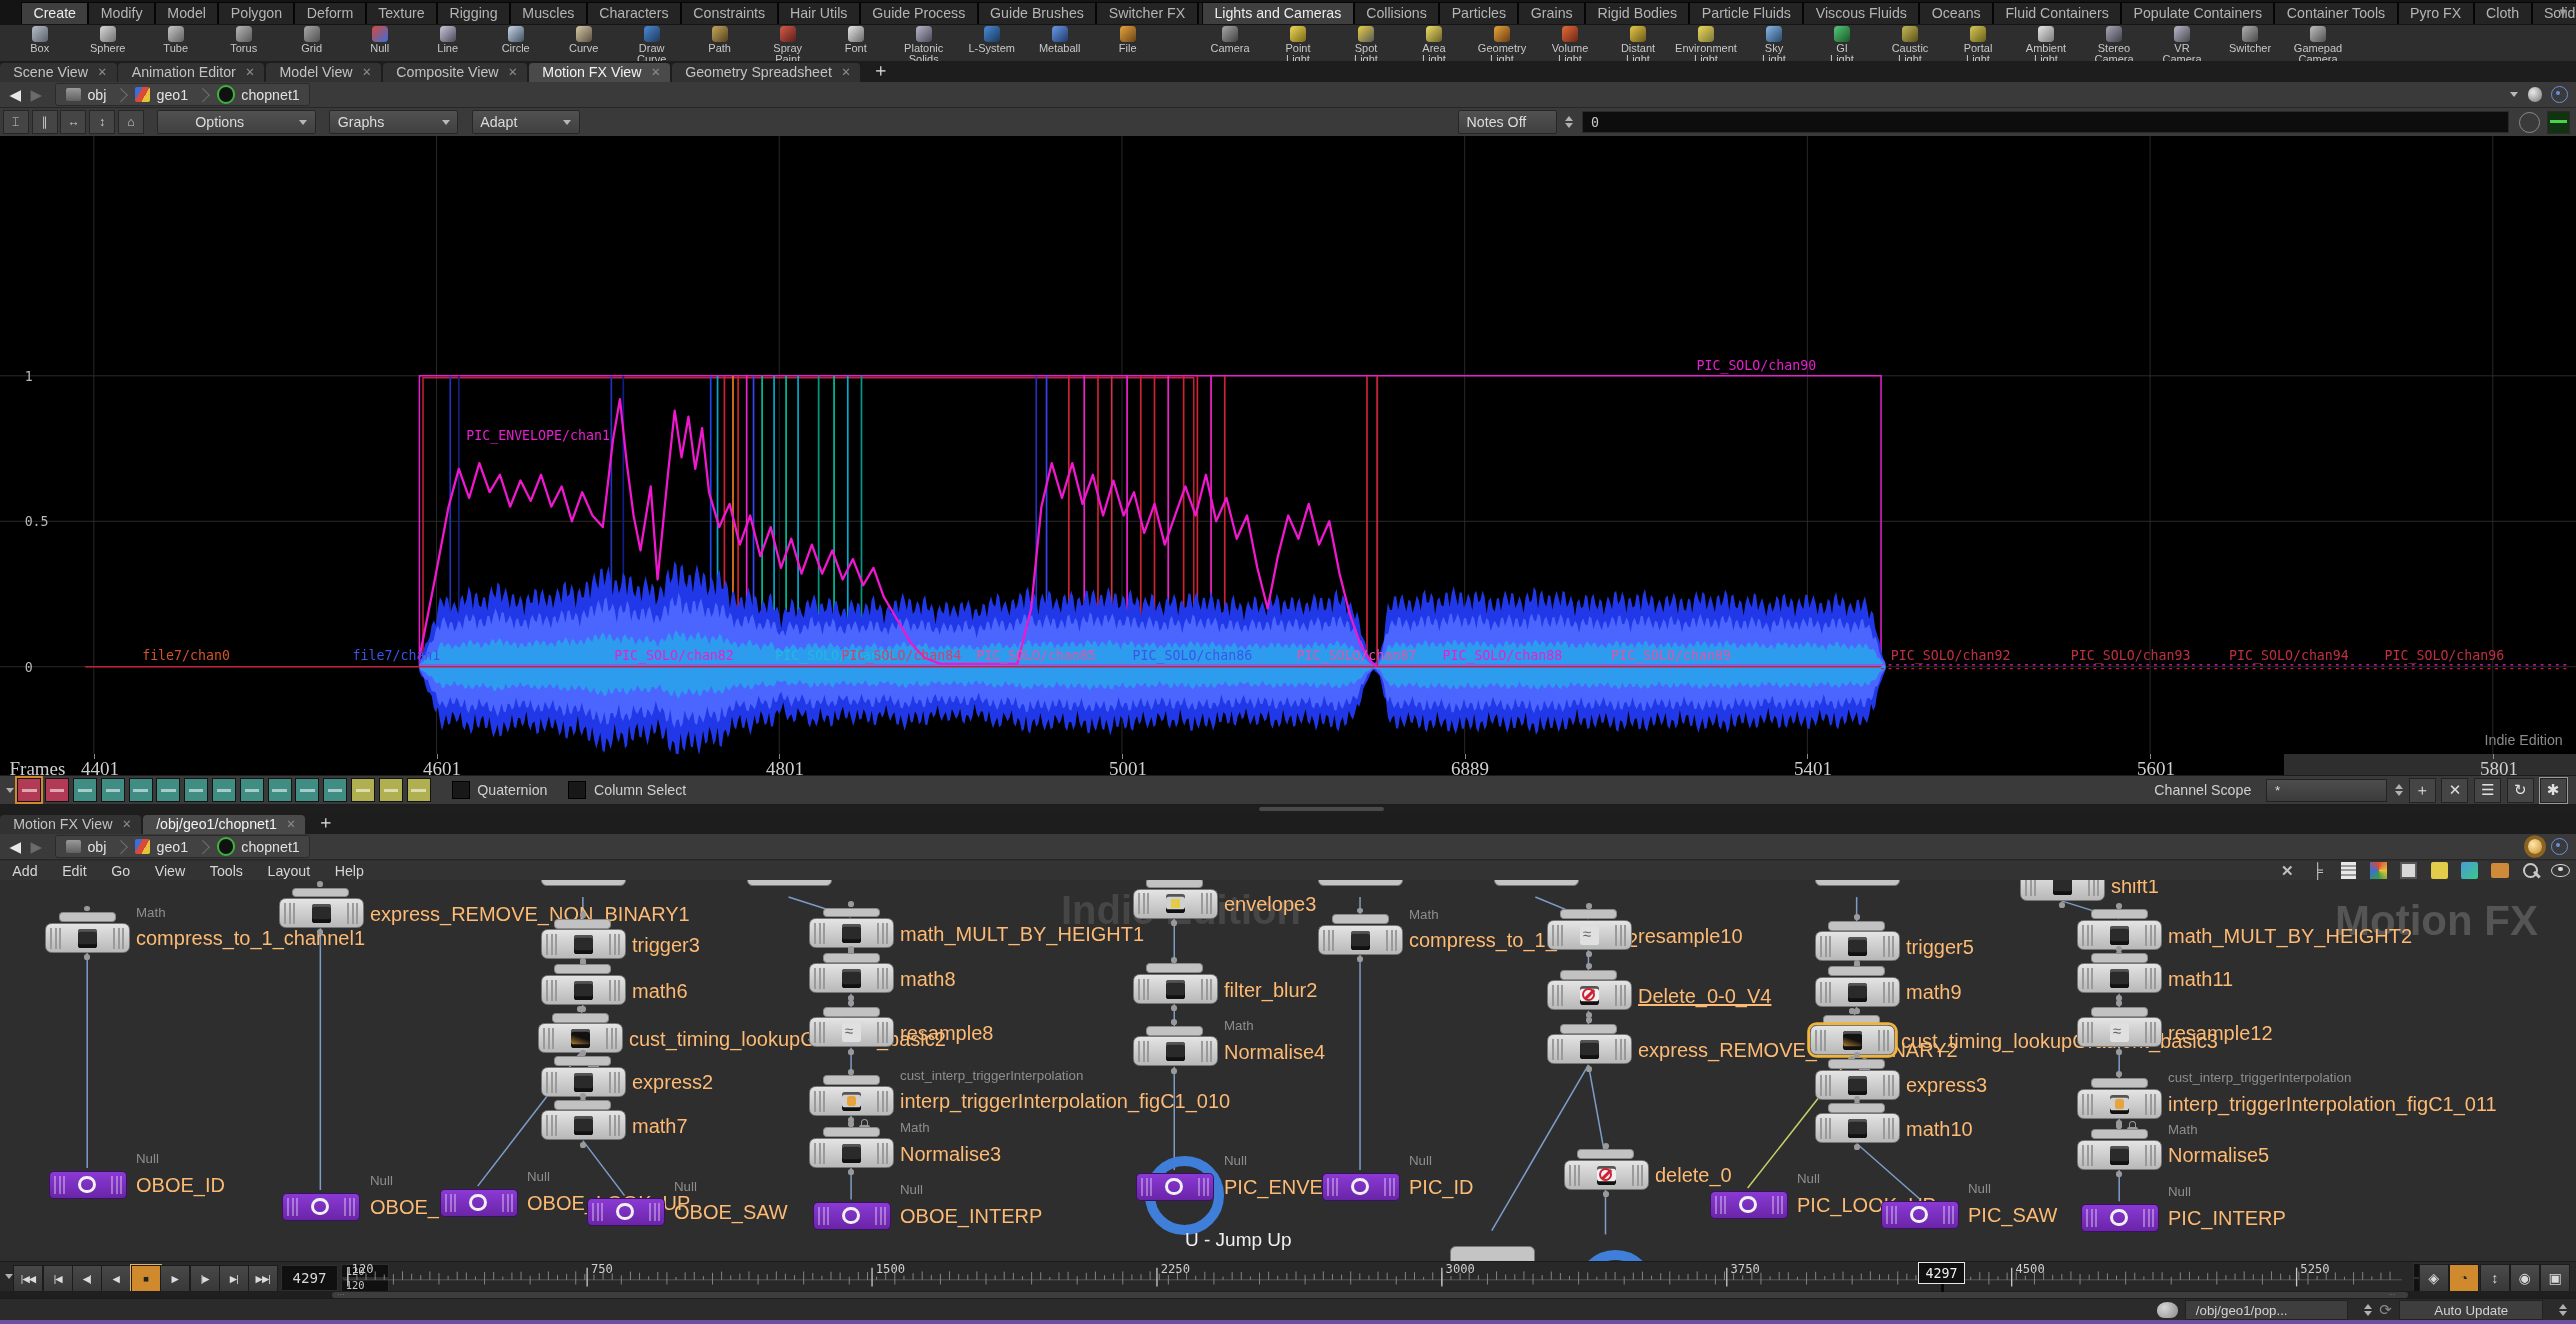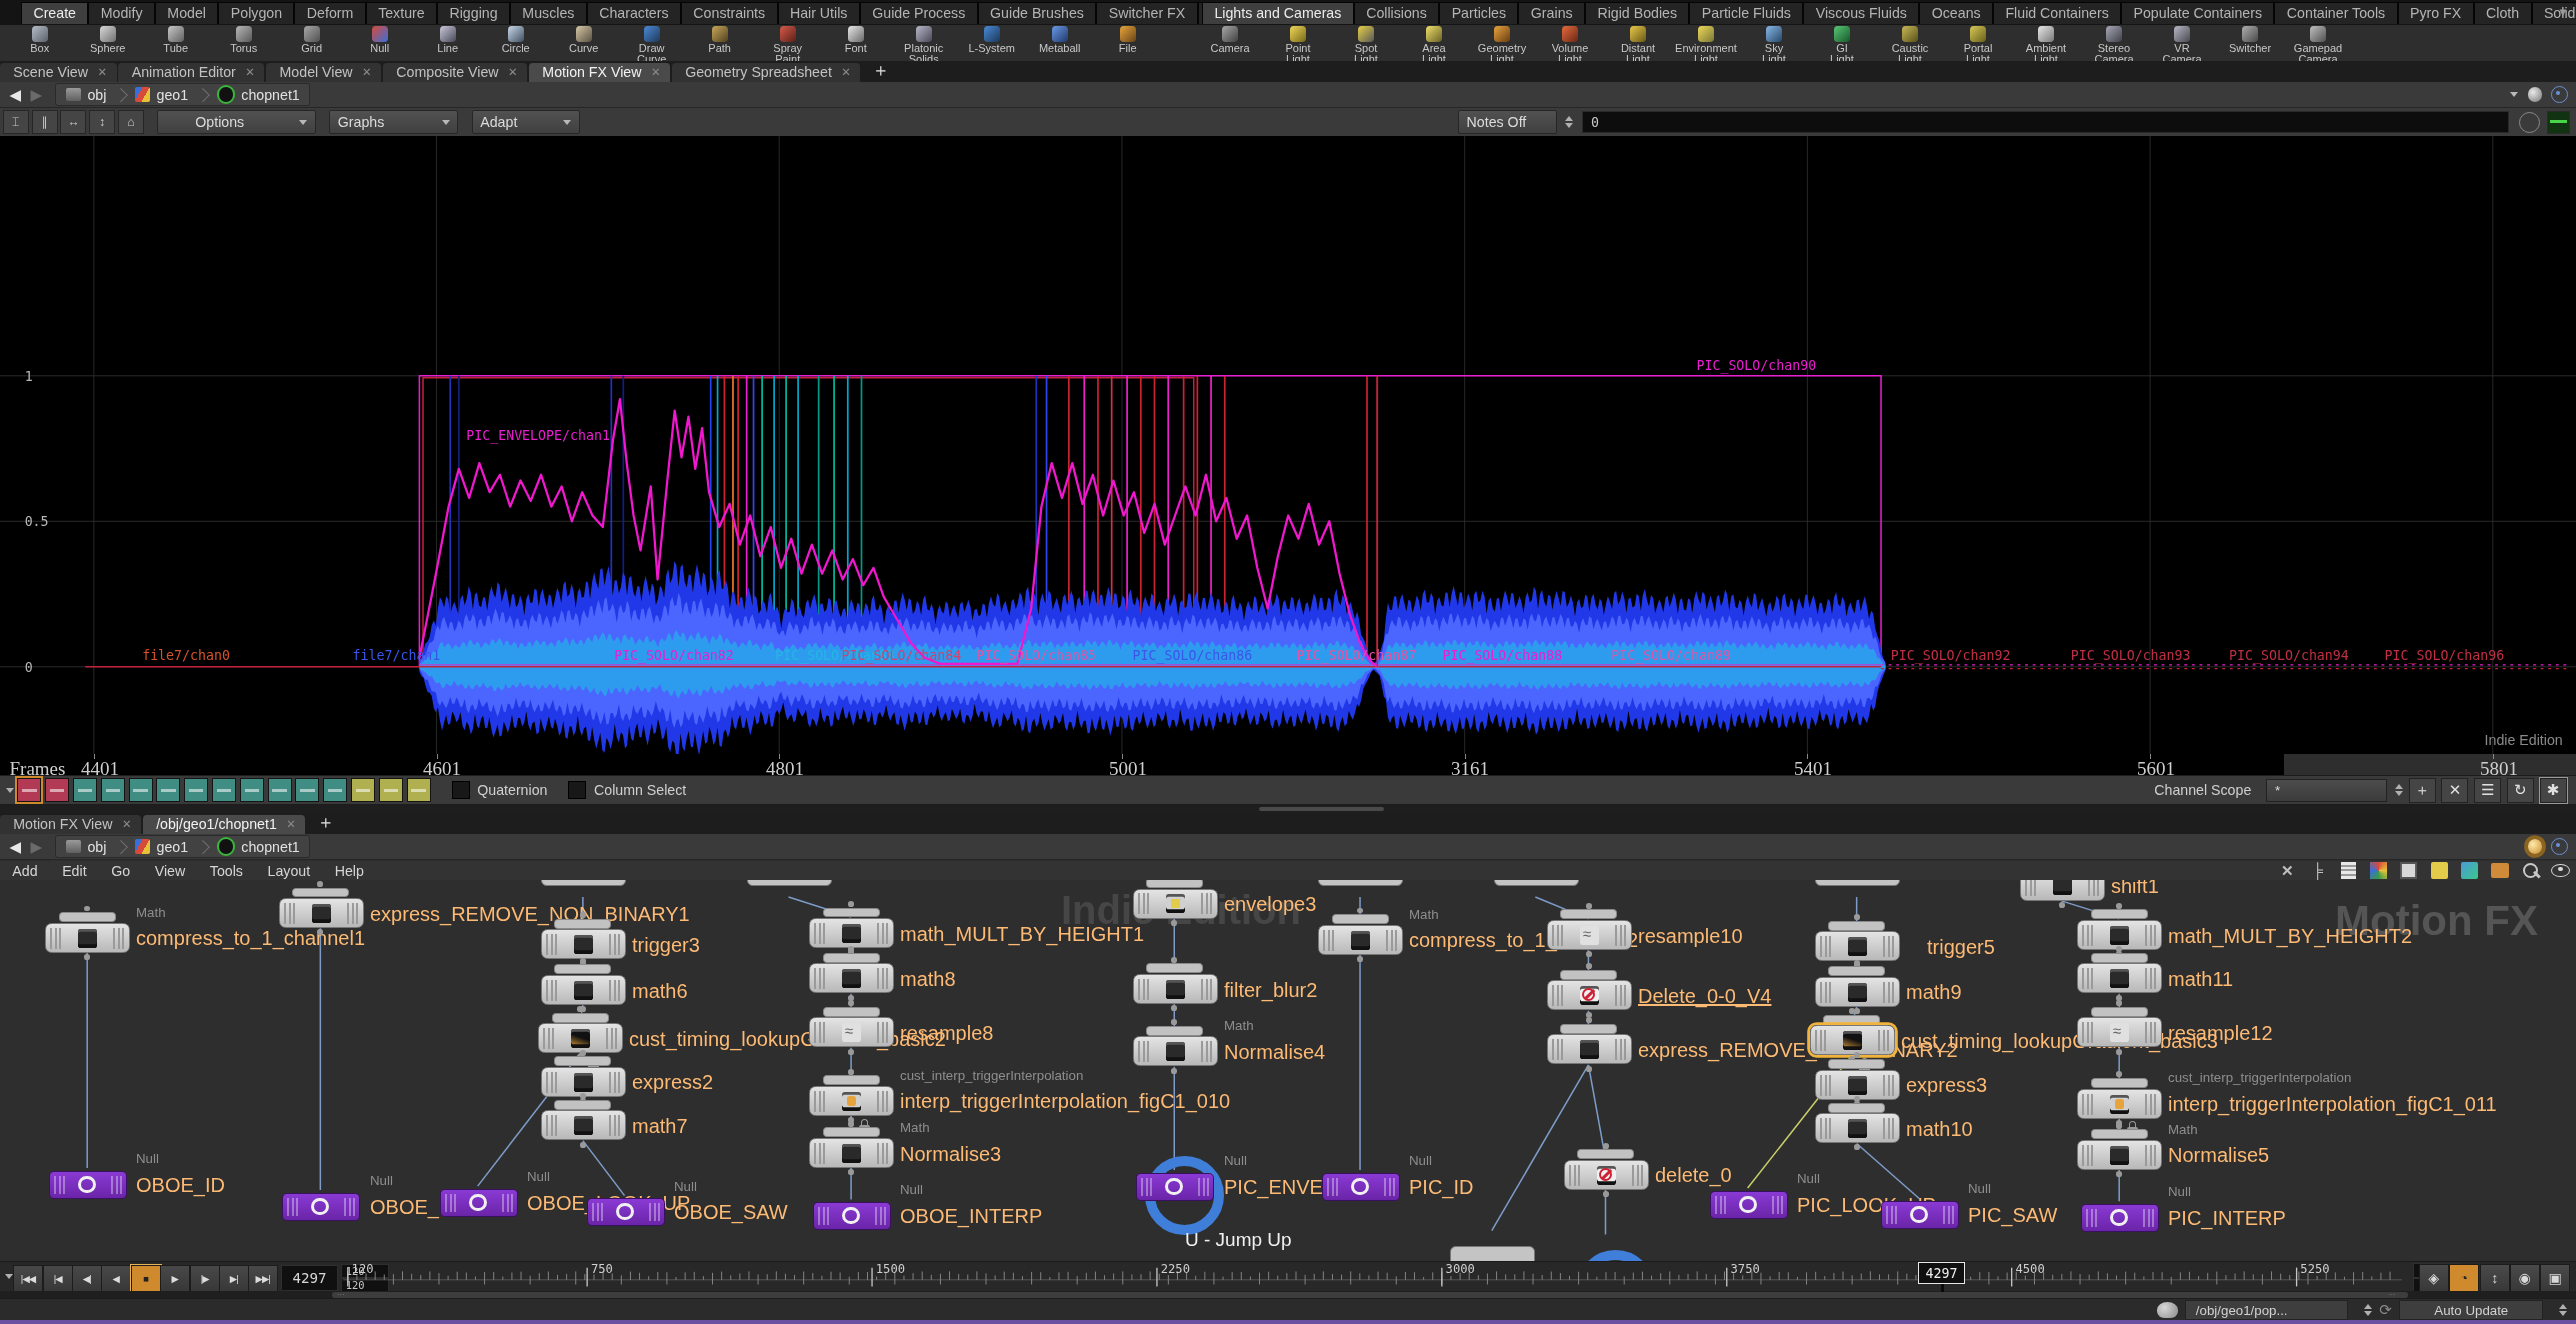--- a/index.html
+++ b/index.html
@@ -544,21 +544,21 @@
     <span id="frames-label">Frames</span>
   <div class="ftickmark" style="left: 94px;"></div>
       <span class="ftick" style="left: 81px;">4401</span>
       <div class="ftickmark" style="left: 437px;"></div>
       <span class="ftick" style="left: 423px;">4601</span>
       <div class="ftickmark" style="left: 779px;"></div>
       <span class="ftick" style="left: 766px;">4801</span>
       <div class="ftickmark" style="left: 1122px;"></div>
       <span class="ftick" style="left: 1109px;">5001</span>
       <div class="ftickmark" style="left: 1465px;"></div>
-      <span class="ftick" style="left: 1451px;">3161</span>
+      <span class="ftick" style="left: 1451px;">6889</span>
       <div class="ftickmark" style="left: 1807px;"></div>
       <span class="ftick" style="left: 1794px;">5401</span>
       <div class="ftickmark" style="left: 2150px;"></div>
       <span class="ftick" style="left: 2137px;">5601</span>
       <div class="ftickmark" style="left: 2493px;"></div>
       <span class="ftick" style="left: 2480px;">5801</span>
     </div>
 
   <div id="chanrow">
     <span class="tinytri" style="position:static;margin-left:5.7px;"></span>
@@ -988,21 +988,21 @@
           <div class="ndot" style="left: 1603px; top: 311px;"></div>
           <div class="nlabel" style="left: 1655px; top: 284px;">delete_0</div>
         </div>
         <div class="node" style="left: 0px; top: 0px;">
           <div class="nrack" style="left: 1828px; top: 41px;"></div>
           <div class="nbody" style="left: 1815px; top: 51px;">
             <div class="nicon"></div>
           </div>
           <div class="ndot" style="left: 1854px; top: 34px;"></div>
           <div class="ndot" style="left: 1854px; top: 82px;"></div>
-          <div class="nlabel" style="left: 1906px; top: 56px; margin-left: 21px;">trigger5</div>
+          <div class="nlabel" style="left: 1906px; top: 56px;">trigger5</div>
         </div>
         <div class="node" style="left: 0px; top: 0px;">
           <div class="nrack" style="left: 1828px; top: 86px;"></div>
           <div class="nbody" style="left: 1815px; top: 97px;">
             <div class="nicon"></div>
           </div>
           <div class="ndot" style="left: 1854px; top: 80px;"></div>
           <div class="ndot" style="left: 1854px; top: 128px;"></div>
           <div class="nlabel" style="left: 1906px; top: 101px;">math9</div>
         </div>

